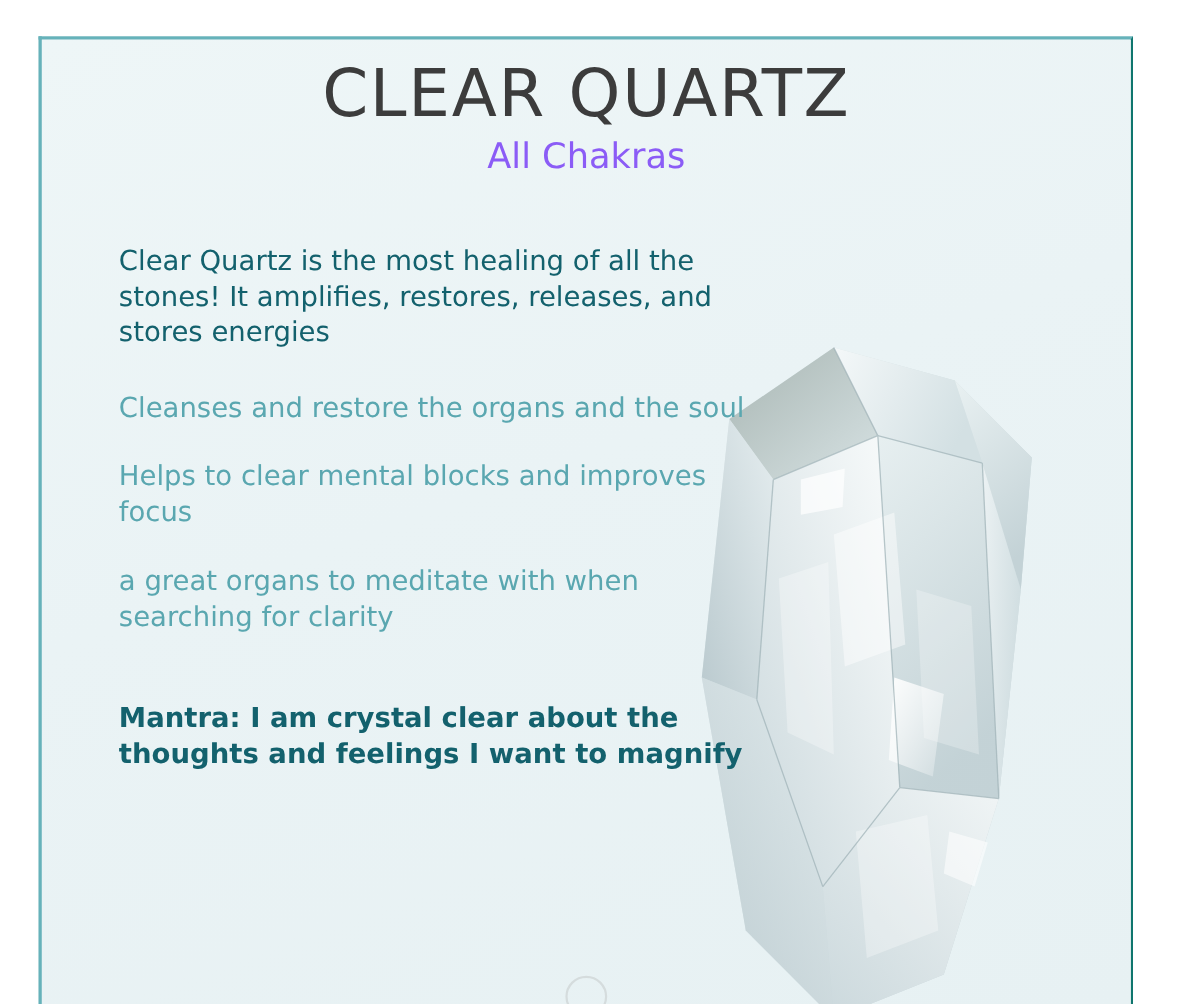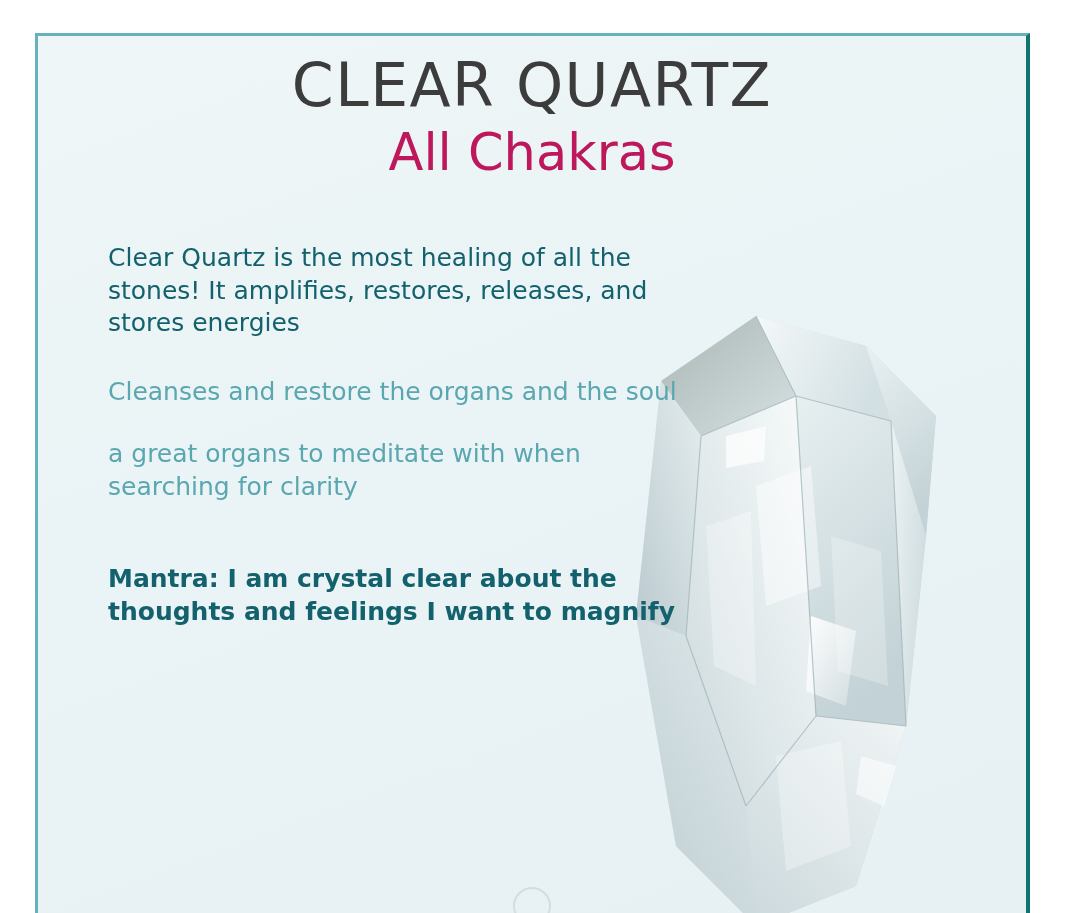--- a/index.html
+++ b/index.html
@@ -16,21 +16,21 @@
 
   .card {
     position: absolute;
     left: 35px;
     top: 33px;
     width: 995px;
     height: 880px;
     background: #eef5f6;
     border-left: 3px solid #66b2ba;
     border-top: 3px solid #66b2ba;
-    border-right: 4px solid #0f766e;
+    border-right: 2px solid #0f766e;
     border-bottom: none;
     box-sizing: border-box;
     overflow: hidden;
   }
 
   
   .card::before {
     content: "";
     position: absolute;
     inset: 0;
@@ -58,22 +58,22 @@
     font-size: 60px;
     letter-spacing: 1.5px;
     color: #3c3c3c;
     font-weight: 400;
     line-height: 1.05;
     font-family: "DejaVu Sans", sans-serif;
   }
 
   .subtitle {
     margin-top: 6px;
-    font-size: 51px;
-    color: #be185d;
+    font-size: 32px;
+    color: #8b5cf6;
     font-weight: 400;
     font-family: "DejaVu Sans", sans-serif;
   }
 
   .body-block {
     position: relative;
     z-index: 3;
     margin-left: 70px;
     margin-top: 60px;
     width: 580px;
@@ -198,18 +198,19 @@
   </div>
 
   <div class="header">
     <div class="title">CLEAR QUARTZ</div>
     <div class="subtitle">All Chakras</div>
   </div>
 
   <div class="body-block">
     <p class="para bold lead">Clear Quartz is the most healing of all the stones! It amplifies, restores, releases, and stores energies</p>
     <p class="para">Cleanses and restore the organs and the soul</p>
+    <p class="para">Helps to clear mental blocks and improves focus</p>
     <p class="para"> a great organs to meditate with when searching for clarity</p>
     <p class="para mantra">Mantra:  I am crystal clear about the thoughts and feelings I want to magnify</p>
   </div>
 
   <div class="bottom-mark"></div>
 </div>
 
 </body></html>

